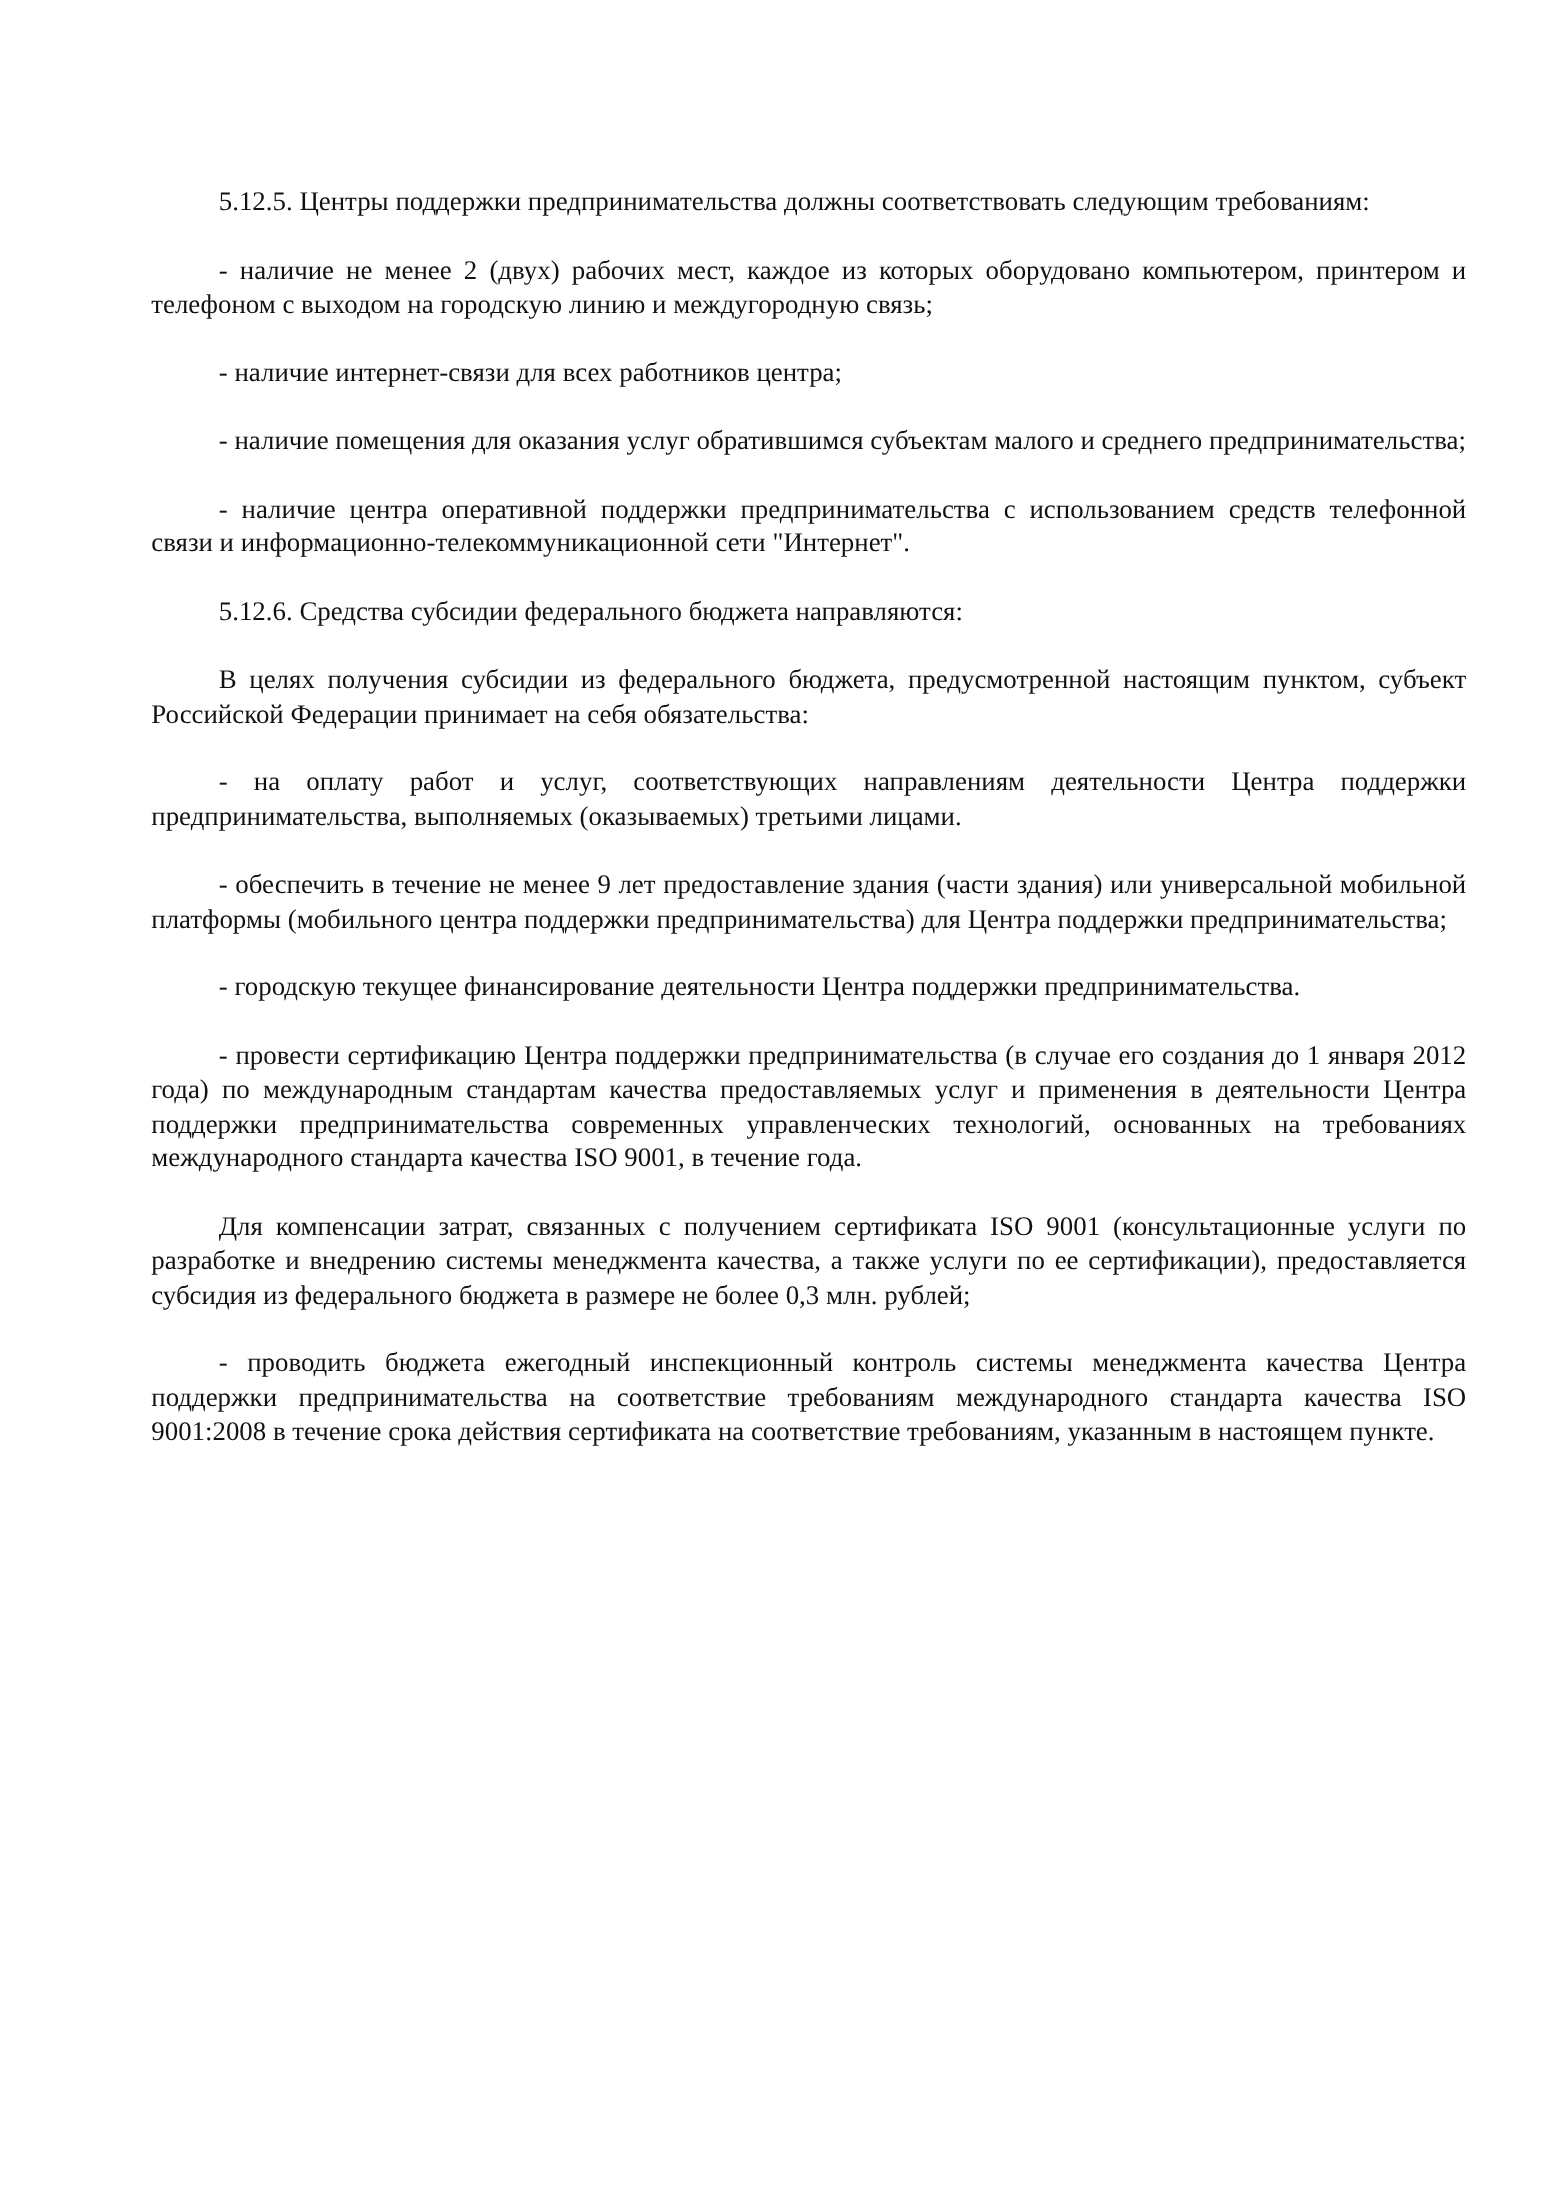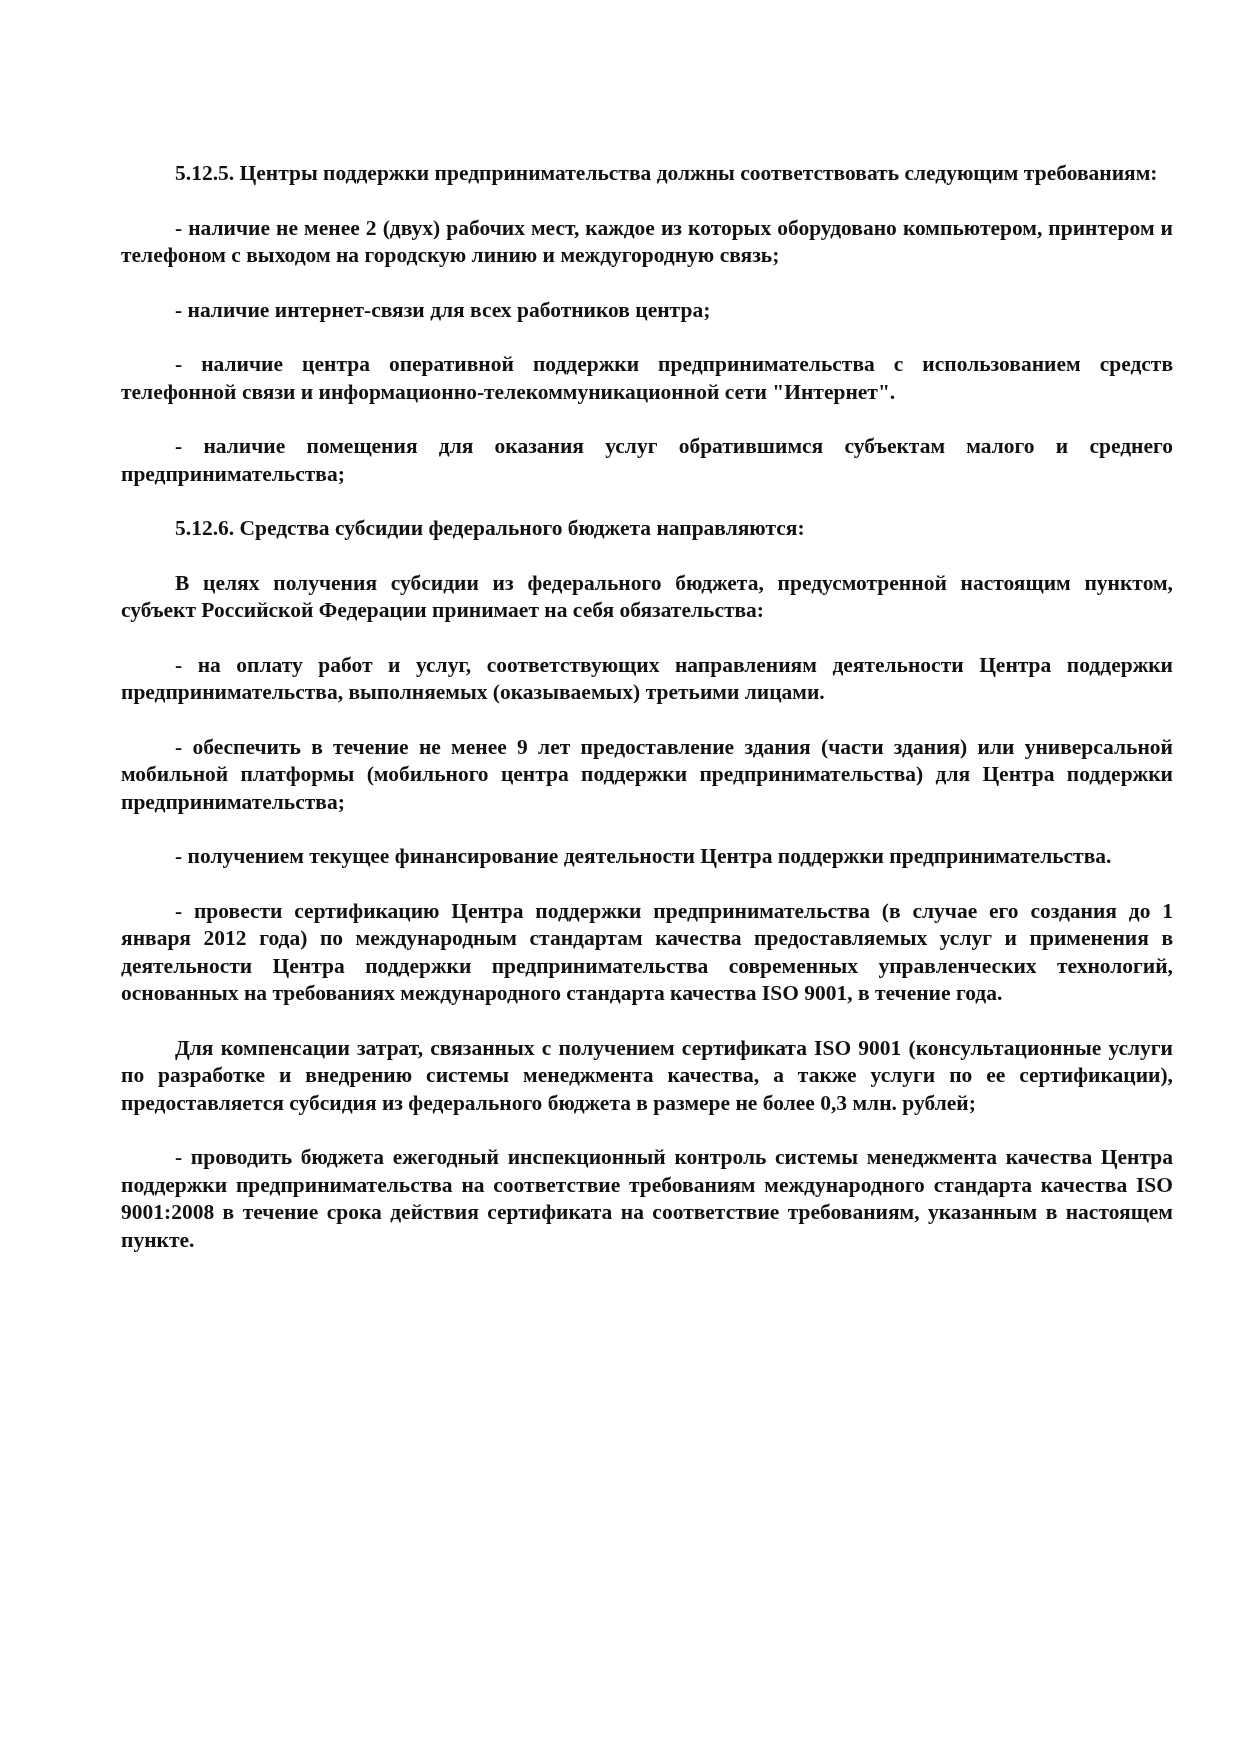--- a/index.html
+++ b/index.html
@@ -3,33 +3,33 @@
 <meta charset="utf-8">
 <style>
   html, body { margin: 0; padding: 0; background: #ffffff; }
   body { width: 1240px; height: 1754px; overflow: hidden; position: relative; }
   .page {
     position: absolute; left: 121px; top: 148px; width: 1052px;
     font-family: "Liberation Serif", "DejaVu Serif", serif;
     font-size: 21.5px; line-height: 27.5px; color: #111;
     text-align: justify;
   }
-  .para { text-indent: 54px; margin: 12px 0 27px 0; font-weight: bold; }
+  .para { text-indent: 54px; margin: 0 0 27px 0; }
   .para.last { margin-bottom: 0; }
 </style>
 </head>
 <body>
 
 <div class="page">
   <p class="para">5.12.5. Центры поддержки предпринимательства должны соответствовать следующим требованиям:</p>
   <p class="para">- наличие не менее 2 (двух) рабочих мест, каждое из которых оборудовано компьютером, принтером и телефоном с выходом на городскую линию и междугородную связь;</p>
   <p class="para">- наличие интернет-связи для всех работников центра;</p>
+  <p class="para">- наличие помещения для оказания услуг обратившимся субъектам малого и среднего предпринимательства;</p>
   <p class="para">- наличие центра оперативной поддержки предпринимательства с использованием средств телефонной связи и информационно-телекоммуникационной сети "Интернет".</p>
-  <p class="para">- наличие помещения для оказания услуг обратившимся субъектам малого и среднего предпринимательства;</p>
   <p class="para">5.12.6. Средства субсидии федерального бюджета направляются:</p>
   <p class="para">В целях получения субсидии из федерального бюджета, предусмотренной настоящим пунктом, субъект Российской Федерации принимает на себя обязательства:</p>
   <p class="para">- на оплату работ и услуг, соответствующих направлениям деятельности Центра поддержки предпринимательства, выполняемых (оказываемых) третьими лицами.</p>
   <p class="para">- обеспечить в течение не менее 9 лет предоставление здания (части здания) или универсальной мобильной платформы (мобильного центра поддержки предпринимательства) для Центра поддержки предпринимательства;</p>
-  <p class="para">- получением текущее финансирование деятельности Центра поддержки предпринимательства.</p>
+  <p class="para">- городскую текущее финансирование деятельности Центра поддержки предпринимательства.</p>
   <p class="para">- провести сертификацию Центра поддержки предпринимательства (в случае его создания до 1 января 2012 года) по международным стандартам качества предоставляемых услуг и применения в деятельности Центра поддержки предпринимательства современных управленческих технологий, основанных на требованиях международного стандарта качества ISO 9001, в течение года.</p>
   <p class="para">Для компенсации затрат, связанных с получением сертификата ISO 9001 (консультационные услуги по разработке и внедрению системы менеджмента качества, а также услуги по ее сертификации), предоставляется субсидия из федерального бюджета в размере не более 0,3 млн. рублей;</p>
   <p class="para last">- проводить бюджета ежегодный инспекционный контроль системы менеджмента качества Центра поддержки предпринимательства на соответствие требованиям международного стандарта качества ISO 9001:2008 в течение срока действия сертификата на соответствие требованиям, указанным в настоящем пункте.</p>
 </div>
 
 </body></html>

